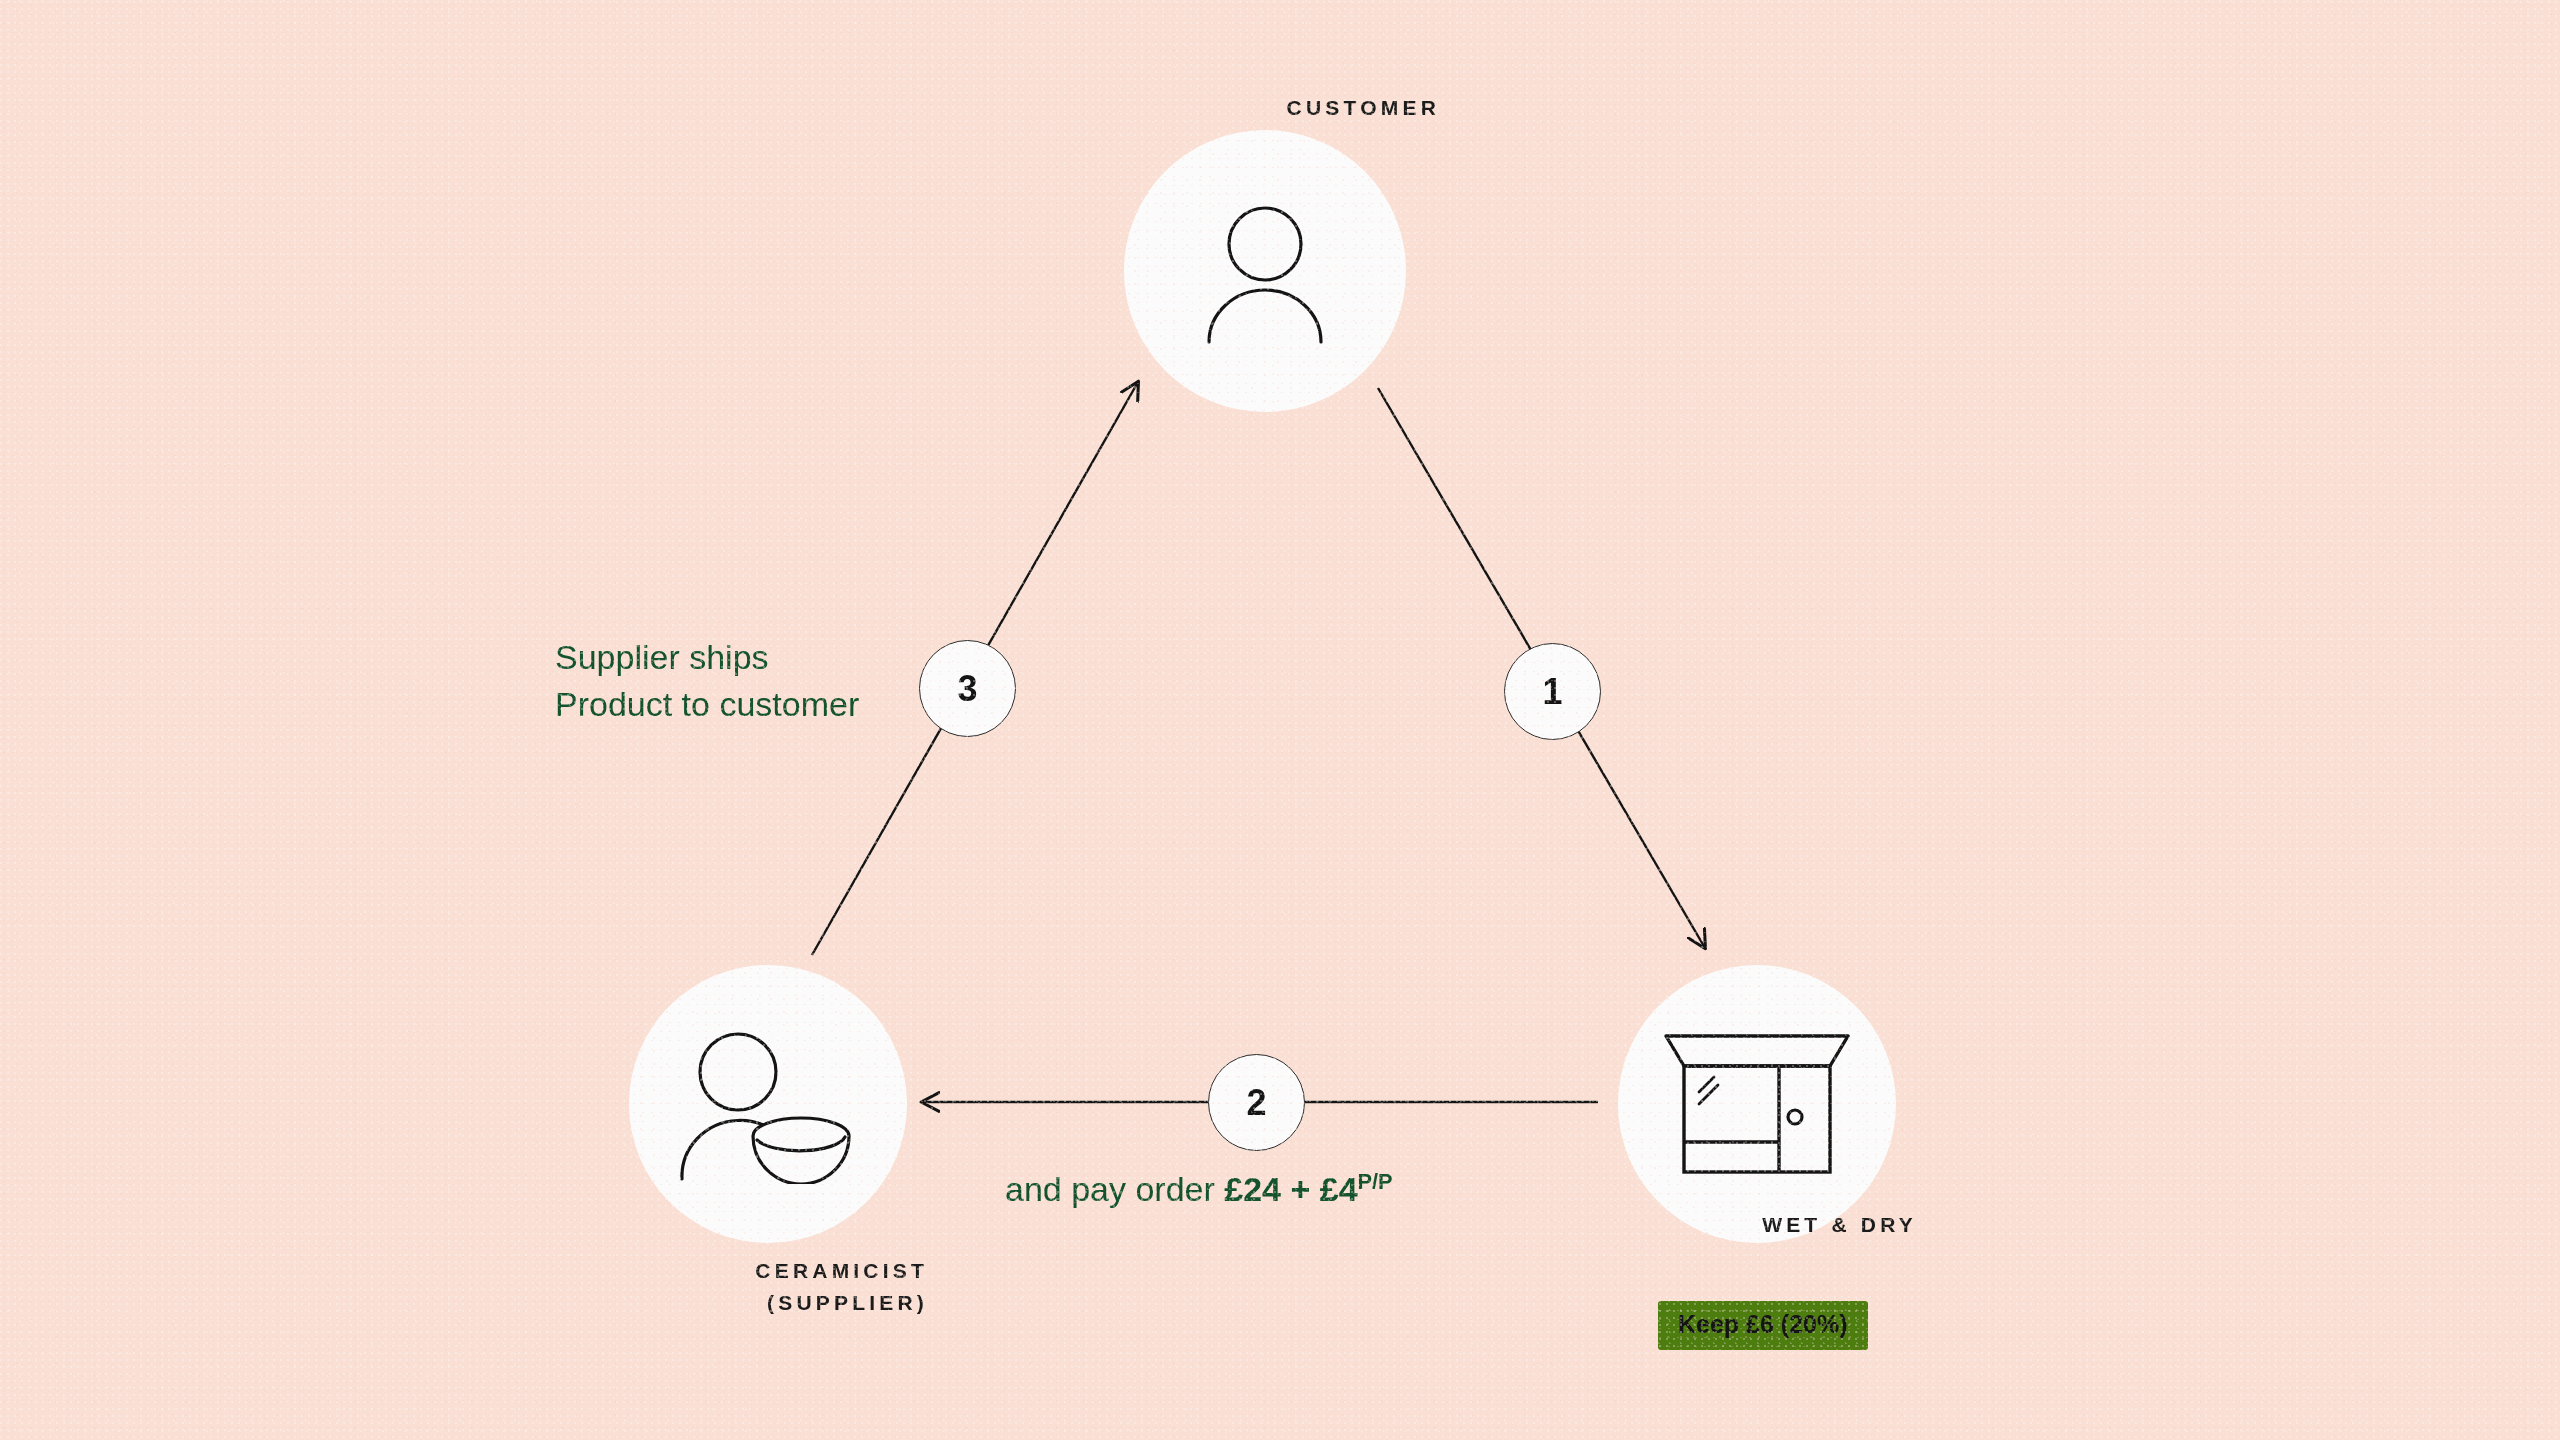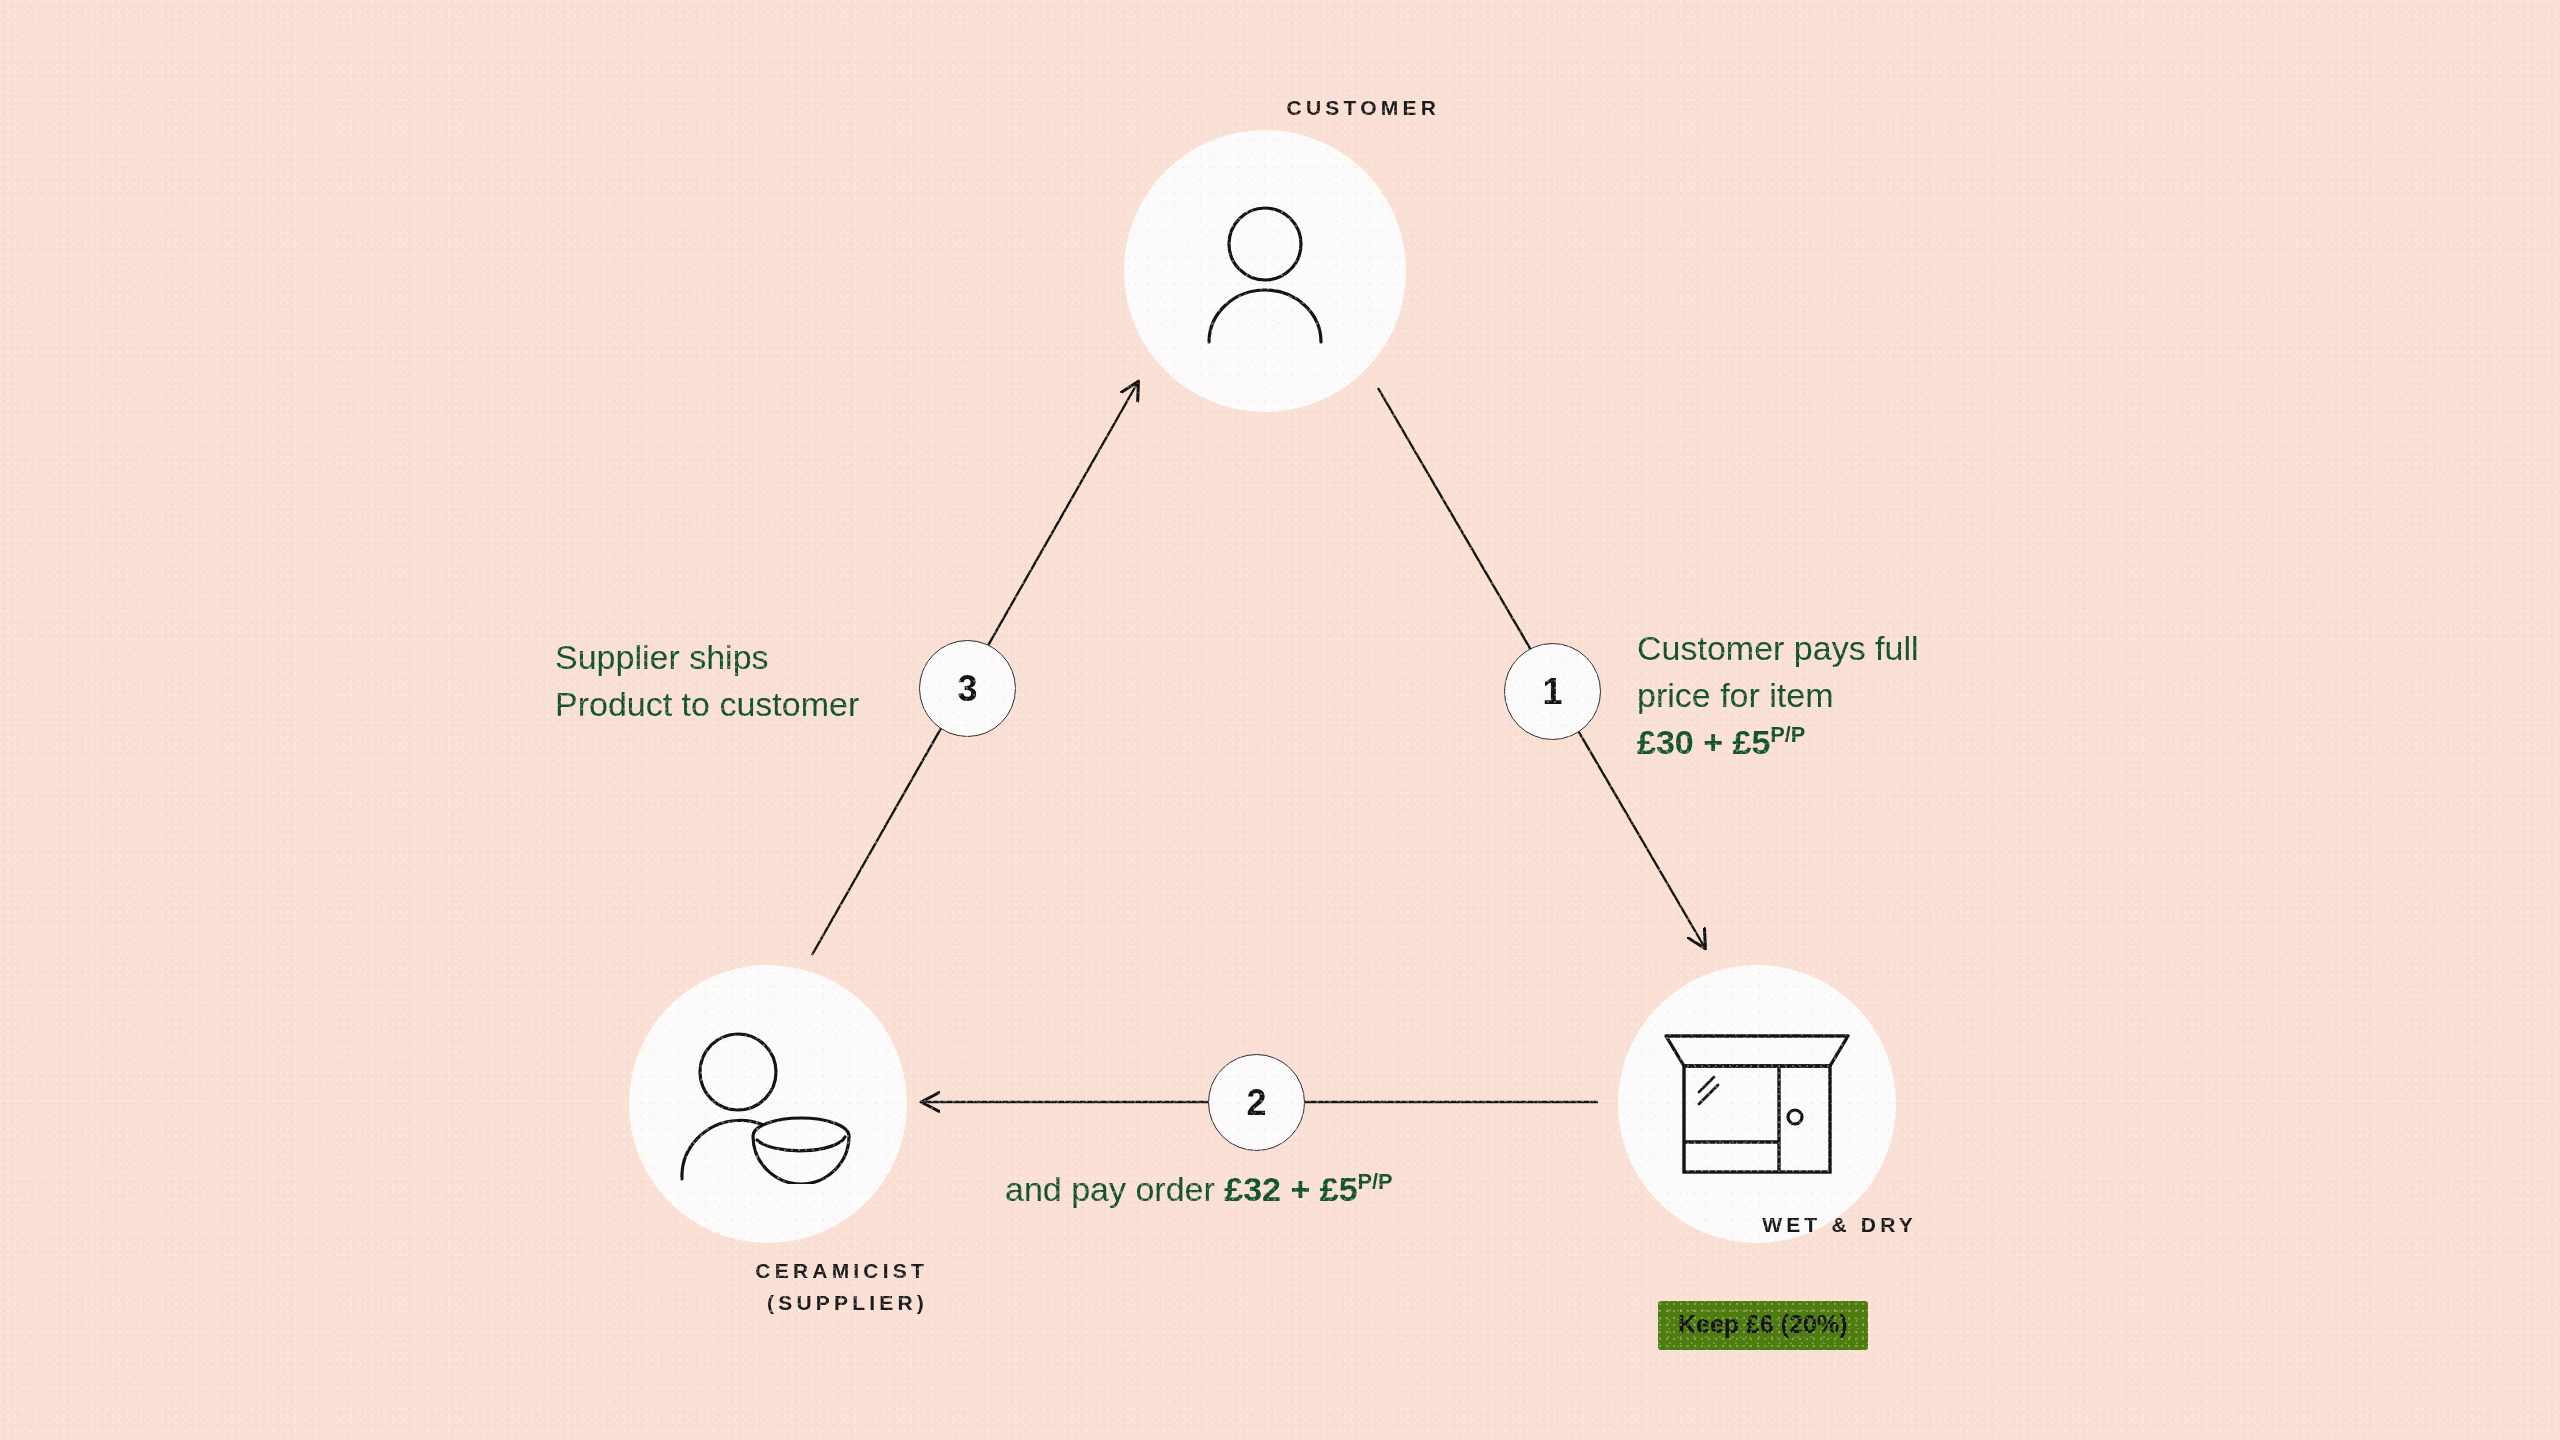--- a/index.html
+++ b/index.html
@@ -157,33 +157,26 @@
       <line x1="37" y1="80" x2="56" y2="61" stroke="#141414" stroke-width="2.8" stroke-linecap="round"></line>
     </svg>
   </div>
 
   <div class="node-label" style="left:1597px; top:1209px; width:320px;">WET &amp; DRY</div>
 
   <div class="badge" style="left:1658px; top:1301px;">Keep £6 (20%)</div>
 
   <div class="step-circle" style="left:1504px; top:643px; width:95px; height:95px;">1</div>
 
-  <div class="step-text" style="left:1637px; top:625px; width:300px;">
-    <div>Customer pays full</div>
-    <div>price for item</div>
-    <div>
-      <span class="amount">£30 + £5</span><sup>P/P</sup>
-    </div>
-  </div>
 
   <div class="step-circle" style="left:1208px; top:1054px; width:95px; height:95px;">2</div>
 
   <div class="step-text" style="left:1005px; top:1166px; width:500px;">
     <div>
-      <span>and pay order </span><span class="amount">£32 + £5</span><sup>P/P</sup>
+      <span>and pay order </span><span class="amount">£24 + £4</span><sup>P/P</sup>
     </div>
   </div>
 
   <div class="step-circle" style="left:919px; top:640px; width:95px; height:95px;">3</div>
 
   <div class="step-text" style="left:555px; top:634px; width:310px;">
     <div>Supplier ships</div>
     <div>Product to customer</div>
   </div>
 

